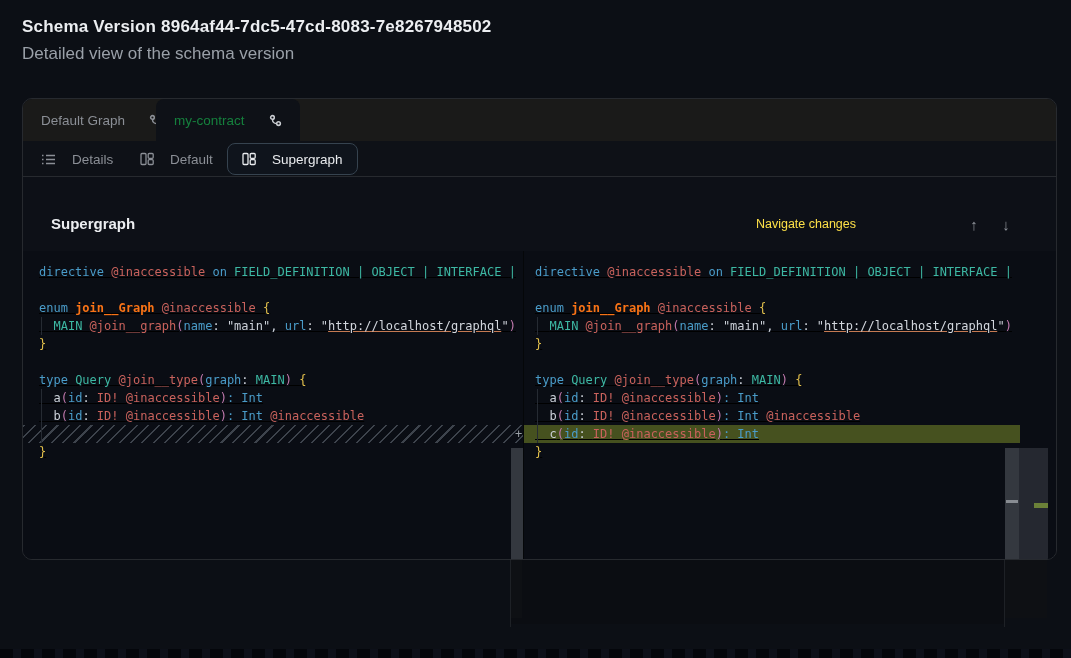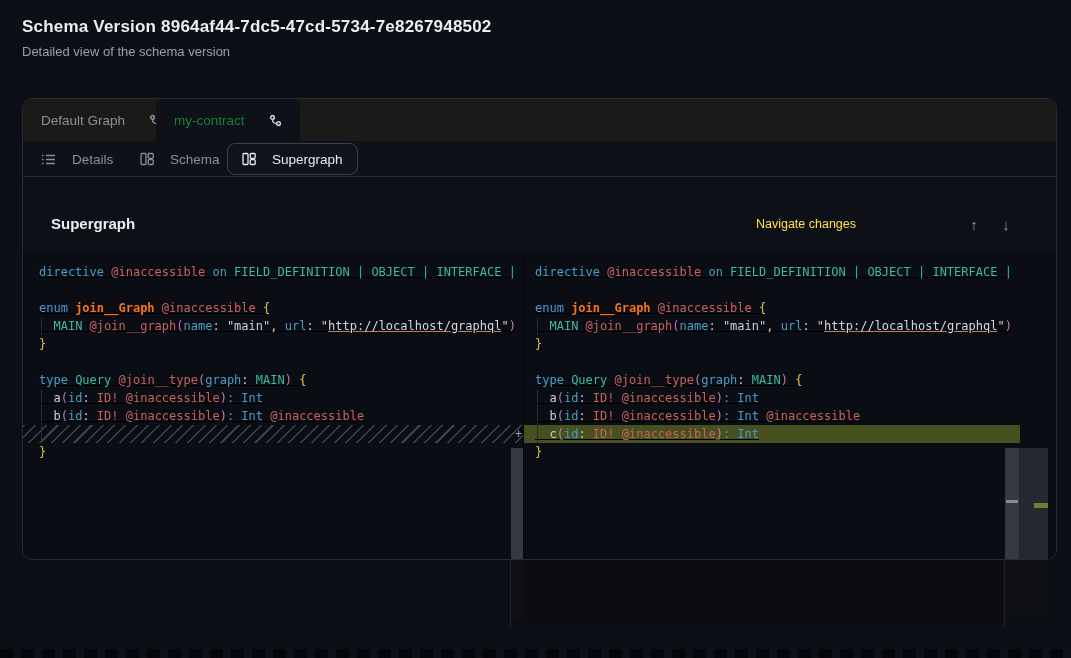--- a/index.html
+++ b/index.html
@@ -3,21 +3,21 @@
 <meta charset="utf-8">
 <style>
   * { margin:0; padding:0; box-sizing:border-box; }
   html,body { background:#0c0f15; }
   .screen {
     position:relative; width:1071px; height:658px; overflow:hidden;
     background:#0c0f15; font-family:"Liberation Sans", sans-serif;
   }
   
   .page-title { position:absolute; left:22px; top:17px; font-size:17px; font-weight:bold; color:#eceef1; letter-spacing:.2px; }
-  .page-subtitle { position:absolute; left:22px; top:44px; font-size:13px; color:#9aa0a8; }
+  .page-subtitle { position:absolute; left:22px; top:44px; font-size:17px; color:#9aa0a8; }
 
   
   .card { position:absolute; left:22px; top:98px; width:1035px; height:462px;
     border:1px solid #272a2f; border-radius:10px; background:#0d1017; overflow:hidden; }
   .tabstrip { position:absolute; left:0; top:0; width:100%; height:42px; background:#1a1a19; }
   .tab { position:absolute; top:0; height:42px; display:flex; align-items:center; gap:24px;
     padding:0 18px; font-size:13.5px; color:#8b8f96; cursor:pointer; }
   .tab.active { background:#0e1117; color:#15803d; border-radius:8px 8px 0 0; }
   .tab-default { left:0; }
   .tab-contract { left:133px; }
@@ -76,21 +76,21 @@
   .bottom-dashes { position:absolute; left:0; top:649px; width:1071px; height:9px;
     background:repeating-linear-gradient(90deg, #04060b 0 13px, #0d1019 13px 21px); }
 
   .icon { display:flex; align-items:center; }
 </style>
 </head>
 <body>
 
 <div class="screen">
 
-  <div class="page-title">Schema Version 8964af44-7dc5-47cd-5734-7e8267948502</div>
+  <div class="page-title">Schema Version 8964af44-7dc5-47cd-8083-7e8267948502</div>
   <div class="page-subtitle">Detailed view of the schema version</div>
 
   <div class="card">
 
     <div class="tabstrip">
       <div class="tab tab-default">
         <span>Default Graph</span>
         <span class="icon variant-icon">
           <svg width="13" height="13" viewBox="0 0 12 12" fill="none" stroke="#8b8f96" stroke-width="1.4">
             <circle cx="3.2" cy="3.2" r="1.7"></circle>
@@ -126,21 +126,21 @@
         <span>Details</span>
       </div>
       <div class="subtab subtab-schema">
         <span class="icon">
           <svg width="14" height="14" viewBox="0 0 14 14" fill="none" stroke="#8b8f96" stroke-width="1.3">
             <rect x="1" y="1.5" width="5" height="11" rx="1"></rect>
             <rect x="8.2" y="1.5" width="5" height="4.8" rx="1"></rect>
             <rect x="8.2" y="7.7" width="5" height="4.8" rx="1"></rect>
           </svg>
         </span>
-        <span>Schema</span>
+        <span>Default</span>
       </div>
       <div class="subtab subtab-super">
         <span class="icon">
           <svg width="14" height="14" viewBox="0 0 14 14" fill="none" stroke="#e9ebee" stroke-width="1.3">
             <rect x="1" y="1.5" width="5" height="11" rx="1"></rect>
             <rect x="8.2" y="1.5" width="5" height="4.8" rx="1"></rect>
             <rect x="8.2" y="7.7" width="5" height="4.8" rx="1"></rect>
           </svg>
         </span>
         <span>Supergraph</span>

